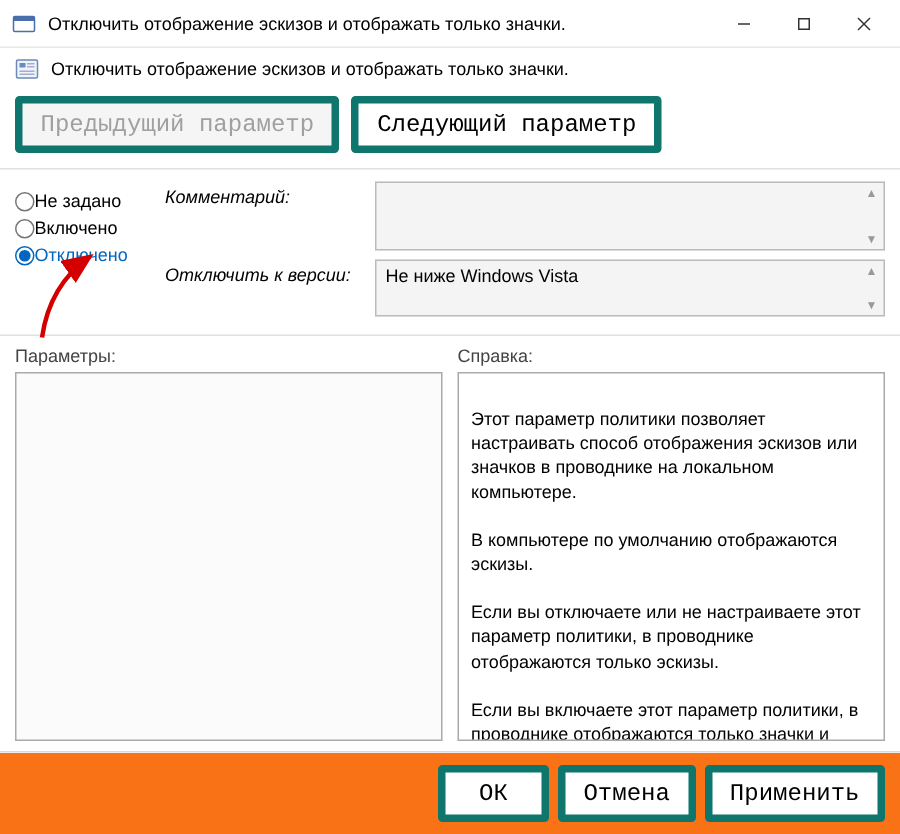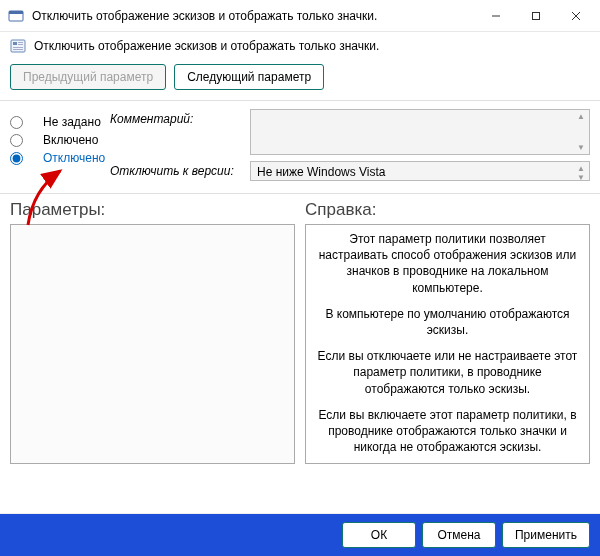--- a/index.html
+++ b/index.html
@@ -34,103 +34,103 @@
     display: flex; align-items: center;
     padding: 6px 10px;
   }
   .subheader .icon { width: 16px; height: 16px; margin-right: 8px; }
   .nav-buttons {
     display: flex; gap: 8px;
     padding: 4px 10px 10px 10px;
   }
   .btn {
     background: #fff;
-    border: 1px solid #0f766e;
+    border: 5px solid #0f766e;
     border-radius: 3px;
     padding: 5px 12px;
-    font-family: Liberation Sans, sans-serif;
-    font-size: 12px;
+    font-family: Liberation Mono, monospace;
+    font-size: 16px;
     cursor: pointer;
   }
   .btn.disabled {
     color: #a0a0a0;
     background: #f5f5f5;
     cursor: default;
   }
   hr.sep { border: none; border-top: 1px solid #e0e0e0; margin: 0; }
   .mid {
     display: flex;
     padding: 8px 10px 6px 10px;
   }
   .radios {
     width: 100px;
     padding-top: 2px;
   }
   .radio-row {
     display: flex; align-items: center;
     margin: 4px 0;
     font-size: 12px;
-    gap: 20px;
+    gap: 0;
   }
   .radio-row input { margin: 0; }
   .radio-row.selected { color: #0067c0; align-items: flex-end; }
   .radio-row.selected input[type=radio] { accent-color: #0067c0; }
   .mid-right { flex: 1; }
   .field-row {
     display: flex; align-items: flex-start;
     margin-bottom: 6px;
   }
   .field-label { width: 140px; padding-top: 3px; font-style: italic; }
   .textbox {
     flex: 1;
     border: 1px solid #bbb;
     background: #f4f4f4;
     height: 46px;
     padding: 3px 6px;
     font-size: 12px;
     position: relative;
   }
-  .textbox.short { height: 20px; }
+  .textbox.short { height: 38px; }
   .scroll-hint {
     position: absolute;
     right: 2px;
     width: 10px;
     display: flex;
     flex-direction: column;
     justify-content: space-between;
     top: 2px; bottom: 2px;
     color: #999;
     font-size: 8px;
   }
   .lower {
     display: flex;
     padding: 6px 10px;
     gap: 10px;
   }
-  .col-label { font-size: 17px; margin-bottom: 4px; color: #444; }
+  .col-label { font-size: 12px; margin-bottom: 4px; color: #444; }
   .col { flex: 1; display: flex; flex-direction: column; }
   .panel {
     border: 1px solid #aaa;
     background: #fbfbfb;
     flex: 1;
     padding: 6px 8px;
     font-size: 12px;
     overflow: hidden;
     line-height: 1.35;
   }
   .panel.help { background: #fff; }
-  .panel p { margin: 0 0 10px 0; text-align: center; }
+  .panel p { margin: 16px 0 10px 0; }
   .footer {
     position: absolute;
     bottom: 0; left: 0; right: 0;
     padding: 8px 10px;
     display: flex;
     justify-content: flex-end;
     gap: 6px;
-    background: #1d4ed8;
+    background: #f97316;
     border-top: 1px solid #eee;
   }
   .footer .btn { min-width: 74px; }
   .arrow {
     position: absolute;
     left: 18px;
     top: 165px;
     pointer-events: none;
   }
   .lower-wrap { height: 276px; }

